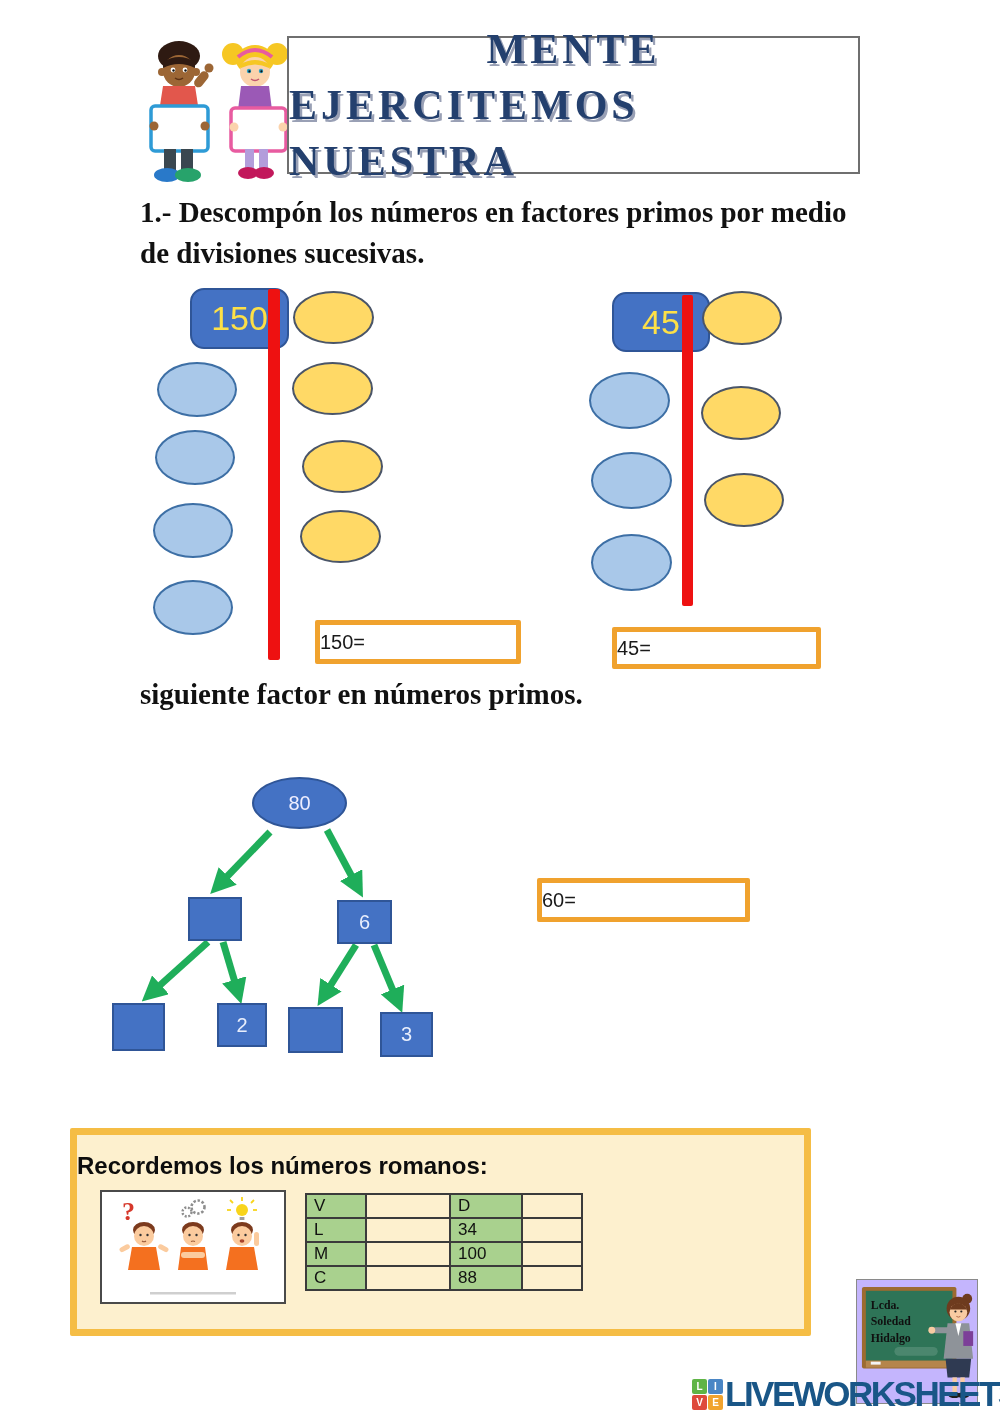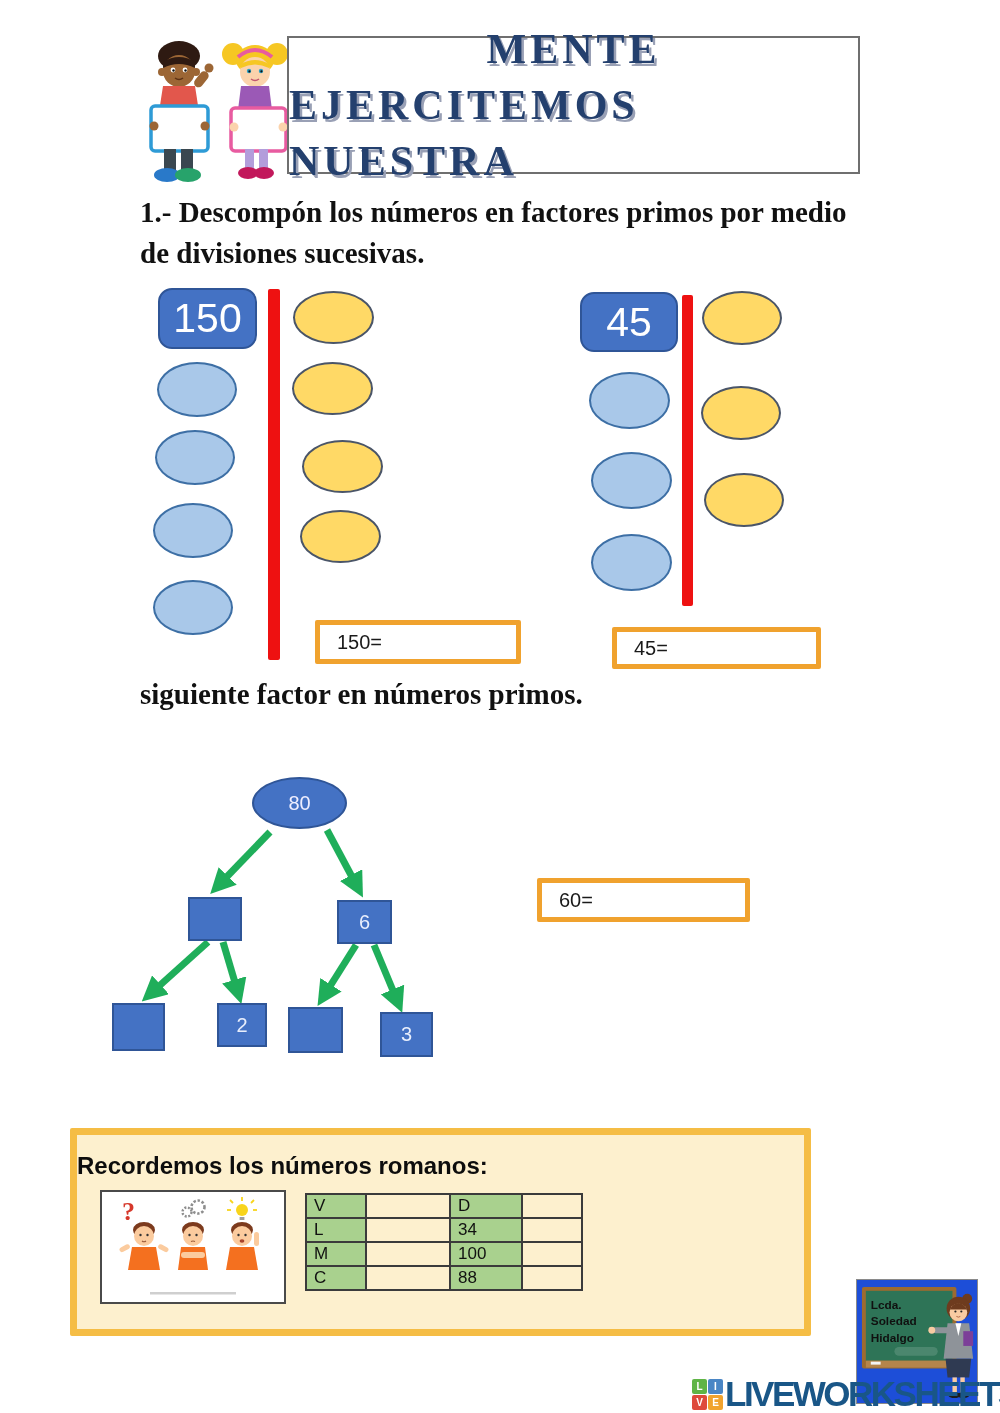--- a/index.html
+++ b/index.html
@@ -26,32 +26,33 @@
   
   .ex-text{
     position:absolute;left:140px;width:830px;
     font-family:"Liberation Serif",serif;font-size:29px;line-height:41px;color:#111;font-weight:bold;
   }
 
   
   .num-box{
     position:absolute;background:var(--box-blue,#4472C4);
     border:2.5px solid var(--box-blue-border,#2F5597);border-radius:14px;
-    color:#ffffff;font-size:41px;display:flex;align-items:center;justify-content:center;
+    color:#fde047;font-size:34px;display:flex;align-items:center;justify-content:center;
     box-sizing:border-box;
+    margin-left:32px;
   }
   .oval{position:absolute;border-radius:50%;box-sizing:border-box;}
   .oval.blue{background:var(--oval-blue,#A9C8E9);border:2px solid var(--oval-blue-border,#3D6FA5);}
   .oval.yellow{background:var(--oval-yellow,#FFD966);border:2px solid var(--oval-yellow-border,#4A5568);}
   .red-line{position:absolute;background:var(--divider-red,#EE1111);border-radius:2px;}
   .answer-box{
     position:absolute;background:#fff;
     border:5px solid var(--answer-border,#F0A22E);border-radius:2px;
     display:flex;align-items:center;box-sizing:border-box;
-    font-size:20px;color:#1a1a1a;padding-left:17px;
+    font-size:20px;color:#1a1a1a;
   }
 
   
   .tree-ellipse{
     position:absolute;background:var(--box-blue,#4472C4);
     border:2px solid var(--box-blue-border,#2F5597);border-radius:50%;
     color:#eef;font-size:20px;display:flex;align-items:center;justify-content:center;
     box-sizing:border-box;
   }
   .tree-square{
@@ -85,21 +86,21 @@
   .roman-table td.green{background:var(--table-green,#A9D18E);}
   .roman-table td.blank{background:var(--panel-bg,#FDF0CE);}
   .roman-table td:nth-child(1){width:60px;}
   .roman-table td:nth-child(2){width:84px;}
   .roman-table td:nth-child(3){width:72px;}
   .roman-table td:nth-child(4){width:60px;}
 
   
   .teacher-box{
     position:absolute;left:856px;top:1279px;width:122px;height:125px;
-    background:#1d4ed8;border:1px solid #8a8a8a;box-sizing:border-box;z-index:1;
+    background:#c4b5fd;border:1px solid #8a8a8a;box-sizing:border-box;z-index:1;font-family:Liberation Serif, serif;
   }
   .lw-logo{position:absolute;left:692px;top:1377px;z-index:2;display:flex;align-items:flex-start;}
   .lw-squares{display:grid;grid-template-columns:15px 15px;grid-template-rows:15px 15px;gap:1px;margin-top:2px;}
   .lw-squares span{
     display:flex;align-items:center;justify-content:center;
     color:#fff;font-weight:bold;font-size:10px;border-radius:2px;
   }
   .sq-l{background:var(--logo-green,#5FB446);}
   .sq-i{background:var(--logo-blue,#4A86C5);}
   .sq-v{background:var(--logo-red,#DE4A3C);}

